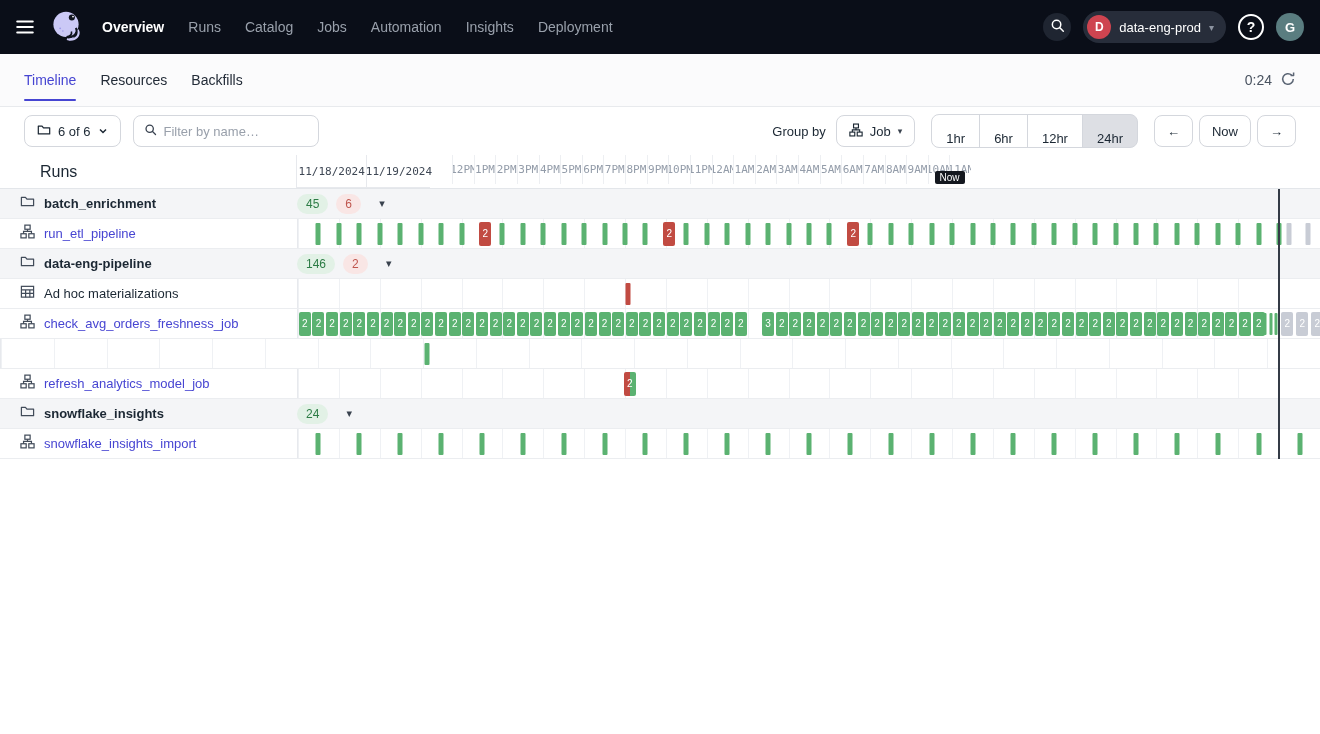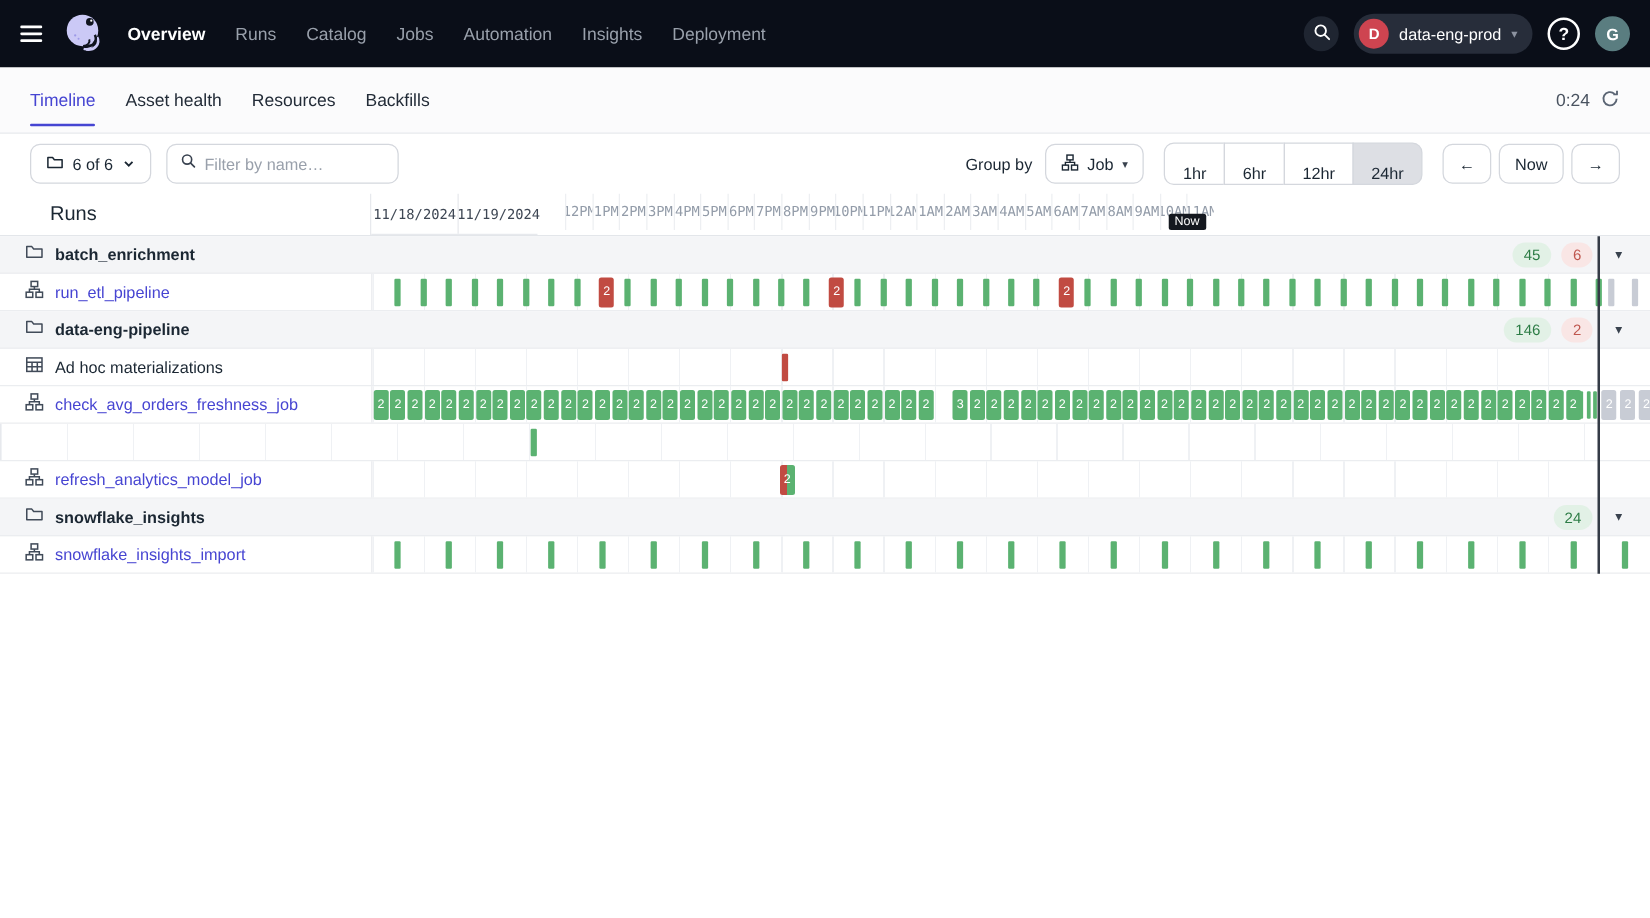--- a/index.html
+++ b/index.html
@@ -60,21 +60,21 @@
 
   .tl-body { position:relative; }
   .row { height:30px; display:flex; border-bottom:1px solid #EBEDF0; }
   .row.group { background:#F4F5F7; }
   .row-left { width:297px; flex-shrink:0; display:flex; align-items:center; gap:9px; padding-left:20px; overflow:hidden; }
   .row-label { font-size:13px; color:#1B2733; white-space:nowrap; }
   .row.group .row-label { font-weight:700; }
   .row-label.link { color:#4745D2; cursor:pointer; }
   .lane { flex:1; border-left:1px solid #E7E9ED; position:relative;
           background:repeating-linear-gradient(90deg,#EFF1F4 0,#EFF1F4 1px,transparent 1px,transparent 4%); }
-  .group-right { flex:1; display:flex; align-items:center; justify-content:flex-end; gap:8px; padding-right:12px; }
+  .group-right { flex:1; display:flex; align-items:center; gap:8px; padding-right:12px; }
   .pill { height:20px; border-radius:10px; padding:0 9px; font-size:12px; display:flex; align-items:center; }
   .pill.success { background:#E2F1E6; color:#2C7C45; }
   .pill.failed  { background:#F9E6E5; color:#BF564E; }
   .caret-btn { width:26px; background:none; border:none; font-size:11px; color:#39424E; }
 
   .bar { position:absolute; top:50%; transform:translate(-50%,-50%); z-index:2; cursor:pointer; }
   .bar.tick { width:5px; height:22px; border-radius:1px; }
   .bar.thin { width:3px; height:22px; border-radius:1px; }
   .bar.box  { width:12px; height:24px; border-radius:2px; color:#fff; font-size:10px; display:flex; align-items:center; justify-content:center; }
   .s-success   { background:#5BB271; }
@@ -135,21 +135,20 @@
     </button>
     <button class="avatar">
       <span>G</span>
     </button>
   </div>
 </header>
 
 <div class="tabbar">
   <div class="tabs" id="tabs">
       <button class="tab active">Timeline</button>
-      <button class="tab">Asset health</button>
       <button class="tab">Resources</button>
       <button class="tab">Backfills</button>
     </div>
   <div class="tab-right">
     <span>0:24</span>
     <button class="refresh-btn">
       <span>
         <svg width="16" height="16" viewBox="0 0 16 16" fill="none" stroke="#5B6574" stroke-width="1.5">
             <path d="M13.3 8A5.3 5.3 0 1 1 11.6 4.1"></path>
             <path d="M13.6 1.6v2.9h-2.9" stroke-linejoin="round"></path>

